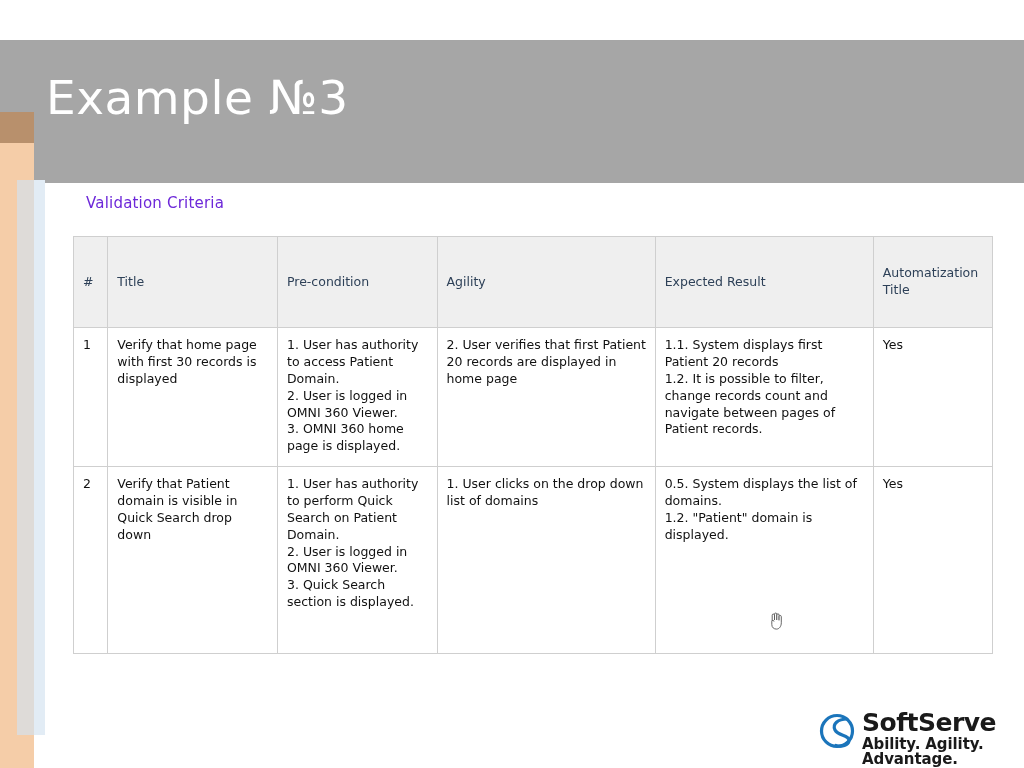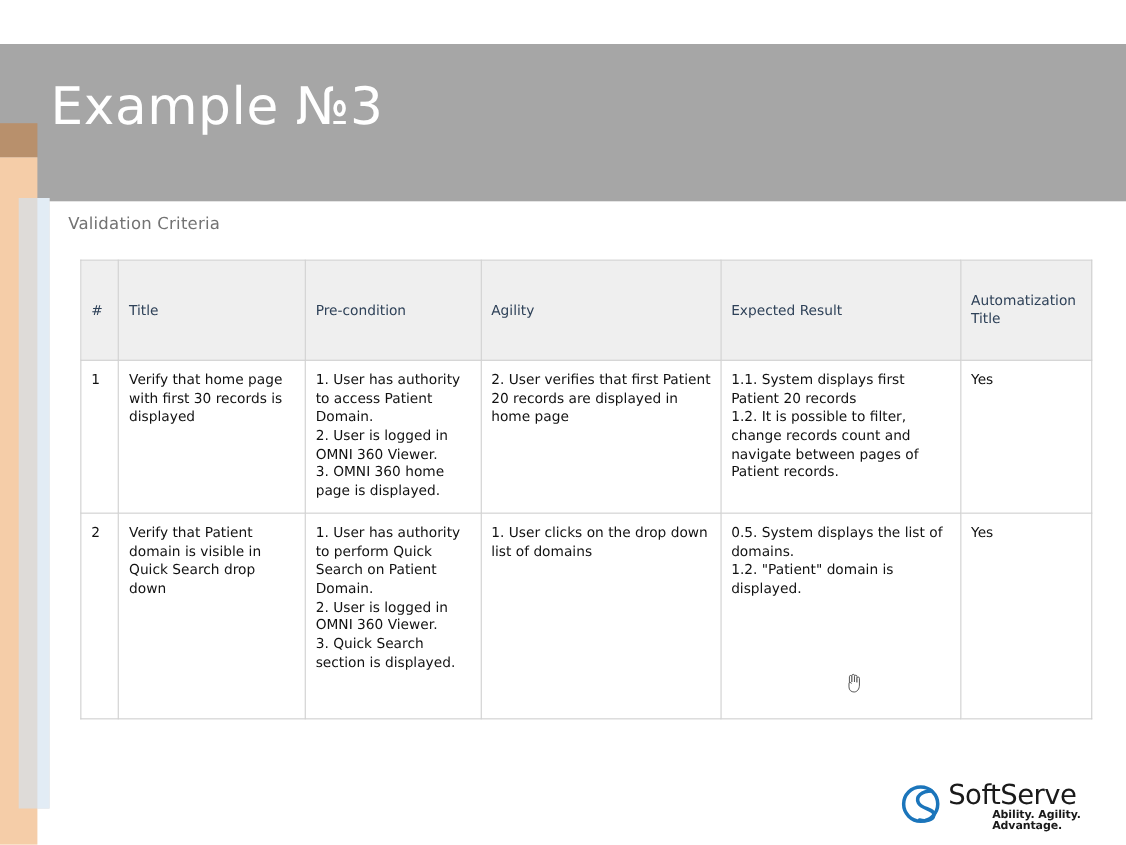--- a/index.html
+++ b/index.html
@@ -67,24 +67,24 @@
     left: 34px;
     top: 180px;
     width: 11px;
     height: 555px;
     background: #e2ecf5;
   }
 
   
   .content-label {
     position: absolute;
-    left: 62px;
+    left: 86px;
     top: 194px;
     font-size: 15px;
-    color: #737373;
+    color: #6d28d9;
     letter-spacing: 0.2px;
   }
 
   .criteria-table {
     position: absolute;
     left: 73px;
     top: 236px;
     width: 920px;
     border-collapse: collapse;
     table-layout: fixed;
@@ -146,33 +146,32 @@
     width: 42px;
     height: 42px;
   }
   .logo-text-wrap {
     position: absolute;
     left: 44px;
     top: 2px;
   }
   .logo-word {
     font-size: 25px;
-    font-weight: normal;
+    font-weight: bold;
     color: #1a1a1a;
     letter-spacing: -0.5px;
     line-height: 1;
   }
   .logo-tagline {
     margin-top: 2px;
-    font-size: 10px;
+    font-size: 15px;
     font-weight: bold;
     color: #1a1a1a;
     letter-spacing: -0.1px;
     line-height: 1;
-    margin-left: 40px;
   }
 </style>
 </head>
 <body>
 
 <div class="slide-header">
   <div class="slide-title">Example №3</div>
 </div>
 
 <div class="accent-tan"></div>

